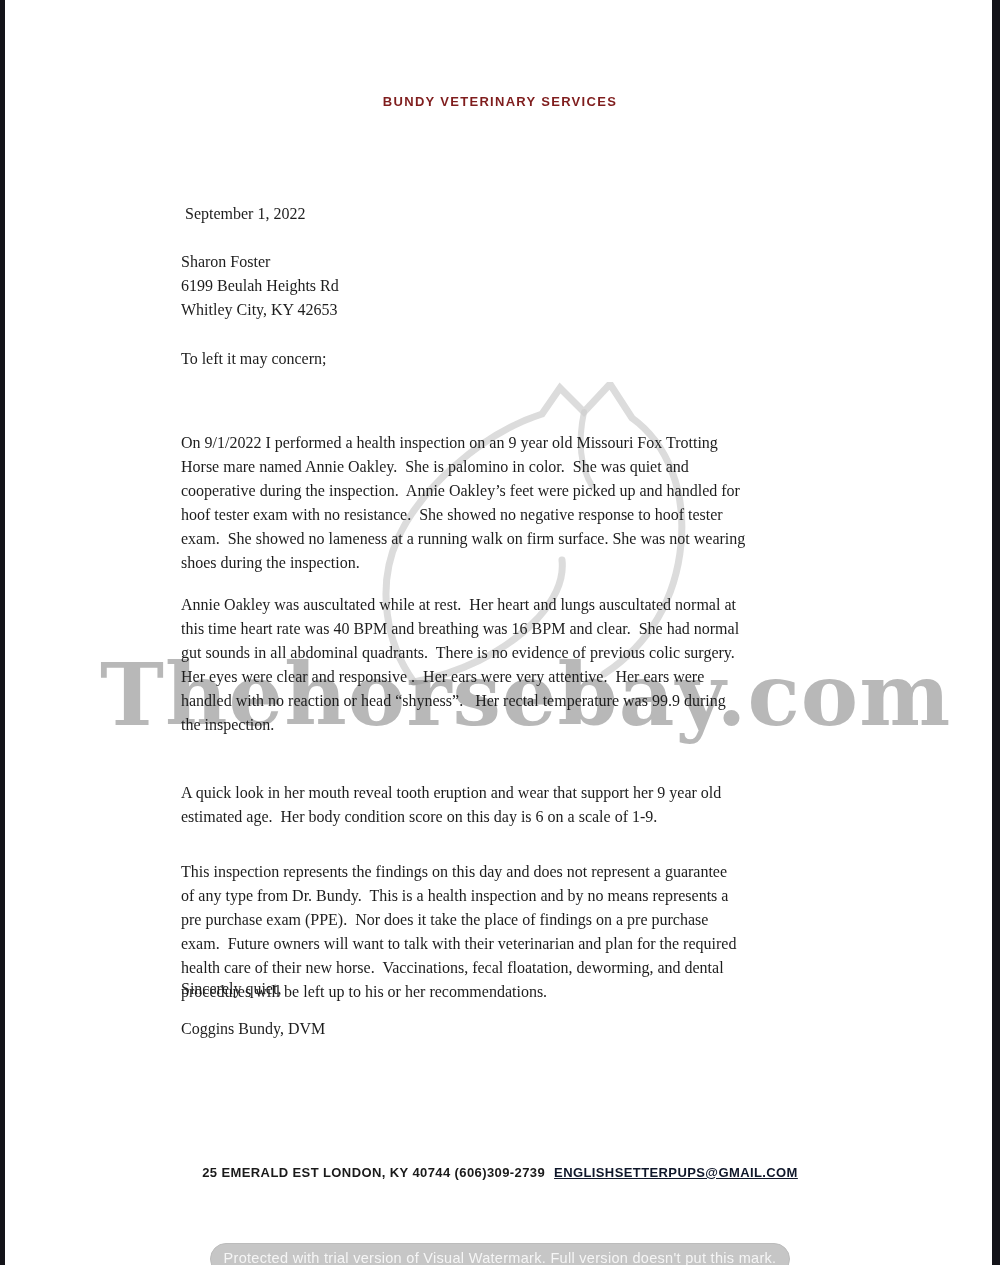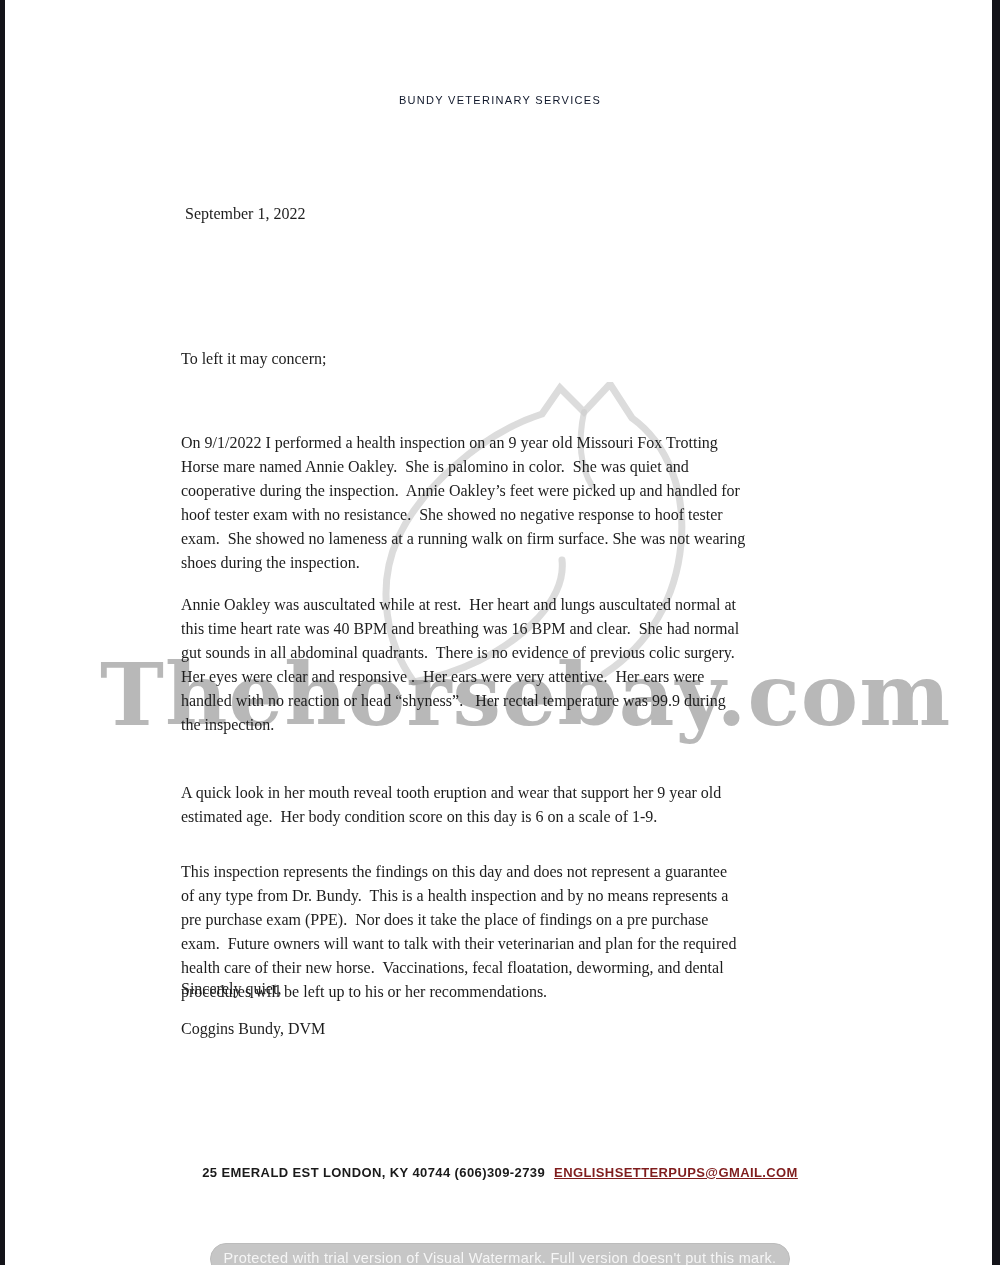--- a/index.html
+++ b/index.html
@@ -18,42 +18,42 @@
     position:absolute;left:100px;top:641px;width:800px;text-align:center;
     font-family:"DejaVu Serif", serif;font-weight:700;
     font-size:86px;line-height:1.25;letter-spacing:1px;
     color:rgba(125,125,125,0.55);white-space:nowrap;
   }
 
   
   .content{position:absolute;inset:0;z-index:2;}
   .letter-title{
     position:absolute;top:94px;left:0;width:100%;text-align:center;
-    font-family:"Liberation Sans", sans-serif;font-weight:normal;
-    font-size:11px;letter-spacing:1.3px;color:#0f172a;
+    font-family:"Liberation Sans", sans-serif;font-weight:bold;
+    font-size:13px;letter-spacing:1.3px;color:#7f1d1d;
   }
   .blk{position:absolute;left:181px;font-size:16px;line-height:24px;white-space:pre-wrap;}
   .blk.para{width:660px;margin-top:44px;}
   .b-date{top:202px;}
   .b-recipient{top:250px;}
   .b-salutation{top:347px;}
   .b-p1{top:387px;}
   .b-p2{top:549px;}
   .b-p3{top:737px;}
   .b-p4{top:775px;}
   .b-p5{top:816px;}
   .b-closing{top:977px;}
   .b-signature{top:1017px;}
 
   .letter-footer{
     position:absolute;top:1165px;left:0;width:100%;text-align:center;
     font-family:"Liberation Sans", sans-serif;font-weight:bold;
     font-size:13px;letter-spacing:.4px;color:#1a1a1a;z-index:2;
   }
-  .footer-email{text-decoration:underline;color:#7f1d1d;margin-left:5px;}
+  .footer-email{text-decoration:underline;color:#0f172a;margin-left:5px;}
 
   .trial-banner{
     position:absolute;left:210px;top:1243px;width:580px;height:32px;
     background:#c6c6c6;border:1px solid #bcbcbc;border-radius:16px;
     z-index:6;box-sizing:border-box;
     font-family:"Liberation Sans", sans-serif;font-size:14.5px;letter-spacing:.3px;
     color:#f6f6f6;text-align:center;line-height:28px;
     overflow:hidden;
   }
 </style>
@@ -70,20 +70,23 @@
     <path d="M232 30 C226 58 228 84 240 104" stroke="#8f8f8f" stroke-opacity="0.75" stroke-width="6" stroke-linecap="round"></path>
   </svg>
   <div class="wm-brand">Thehorsebay.com</div>
 </div>
 
 <div class="content">
   <div class="letter-title">BUNDY VETERINARY SERVICES</div>
 
   <div class="blk b-date"> September 1, 2022</div>
 
+  <div class="blk b-recipient">Sharon Foster
+6199 Beulah Heights Rd
+Whitley City, KY 42653</div>
 
   <div class="blk b-salutation">To left it may concern;</div>
 
   <div class="blk para b-p1">On 9/1/2022 I performed a health inspection on an 9 year old Missouri Fox Trotting
 Horse mare named Annie Oakley.  She is palomino in color.  She was quiet and
 cooperative during the inspection.  Annie Oakley’s feet were picked up and handled for
 hoof tester exam with no resistance.  She showed no negative response to hoof tester
 exam.  She showed no lameness at a running walk on firm surface. She was not wearing
 shoes during the inspection.</div>
   <div class="blk para b-p2">Annie Oakley was auscultated while at rest.  Her heart and lungs auscultated normal at

